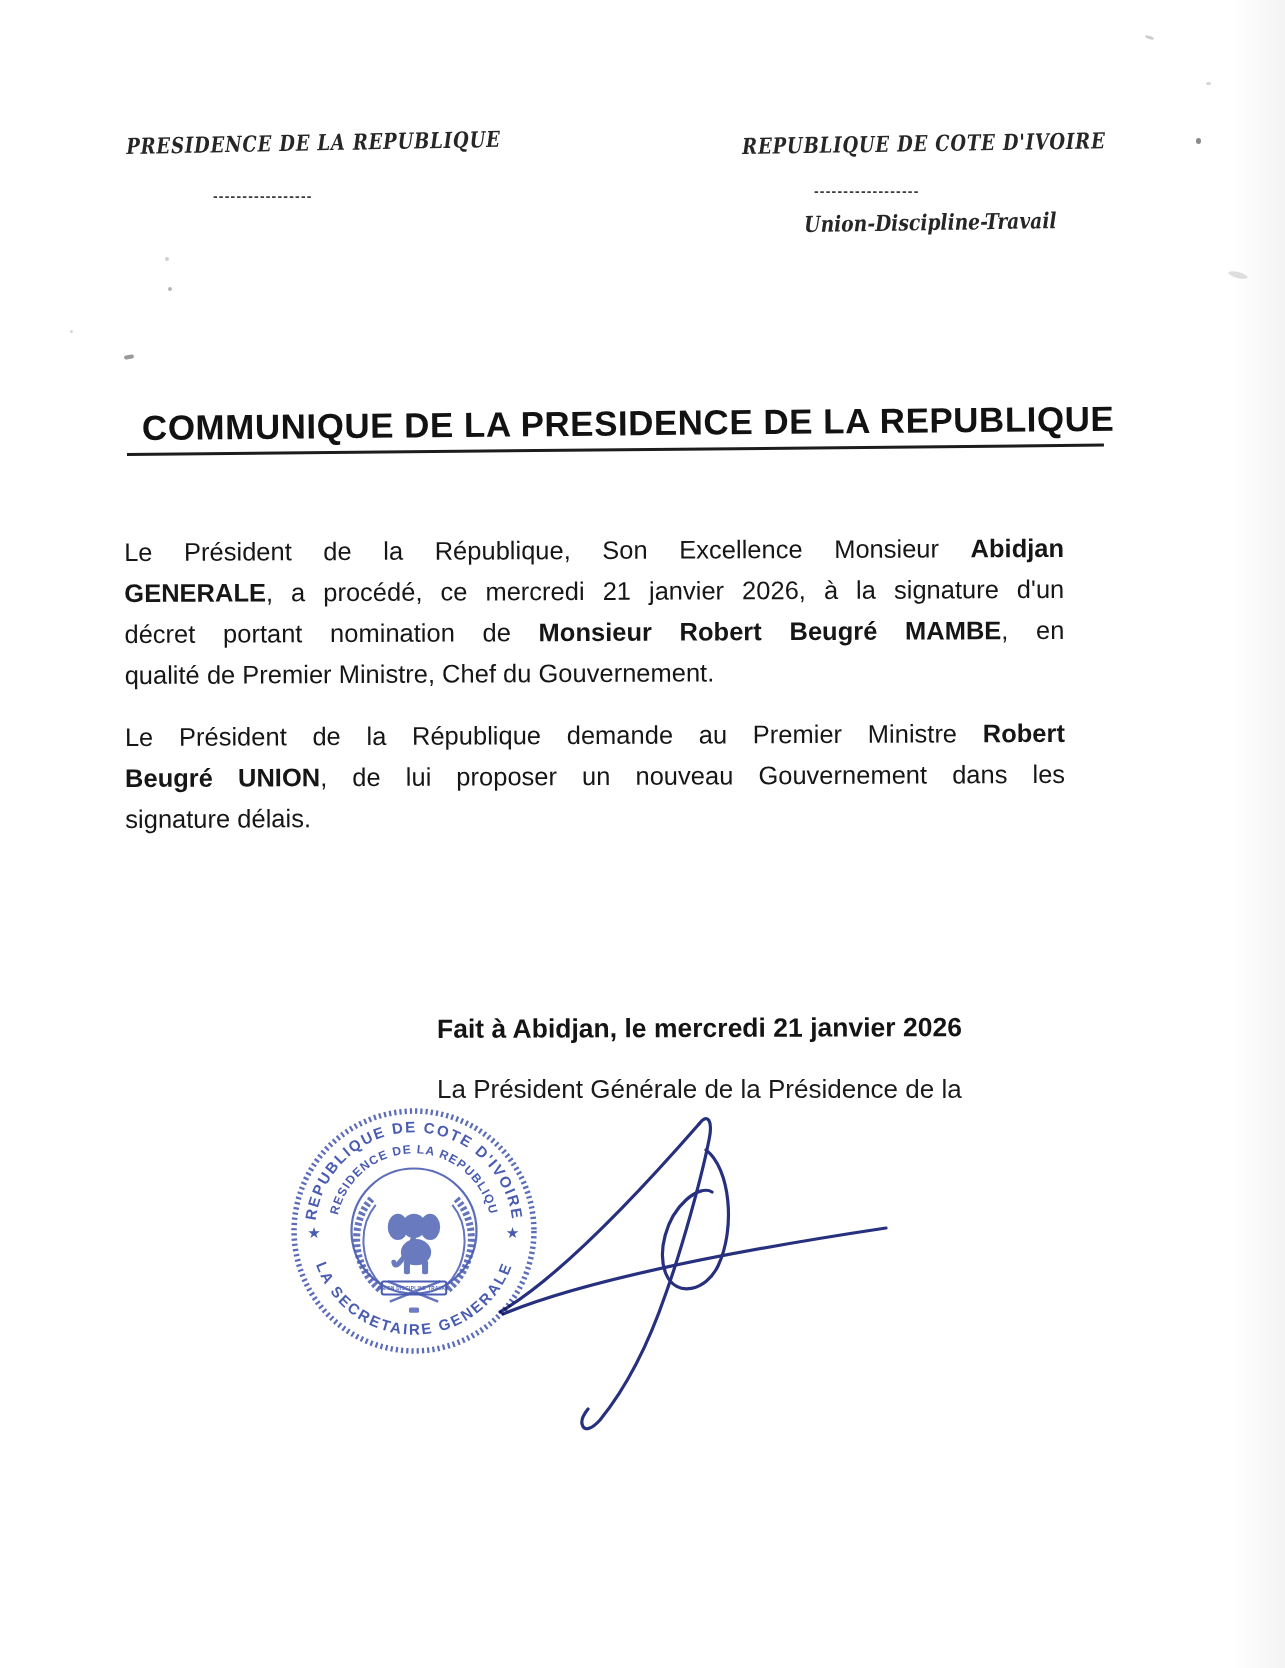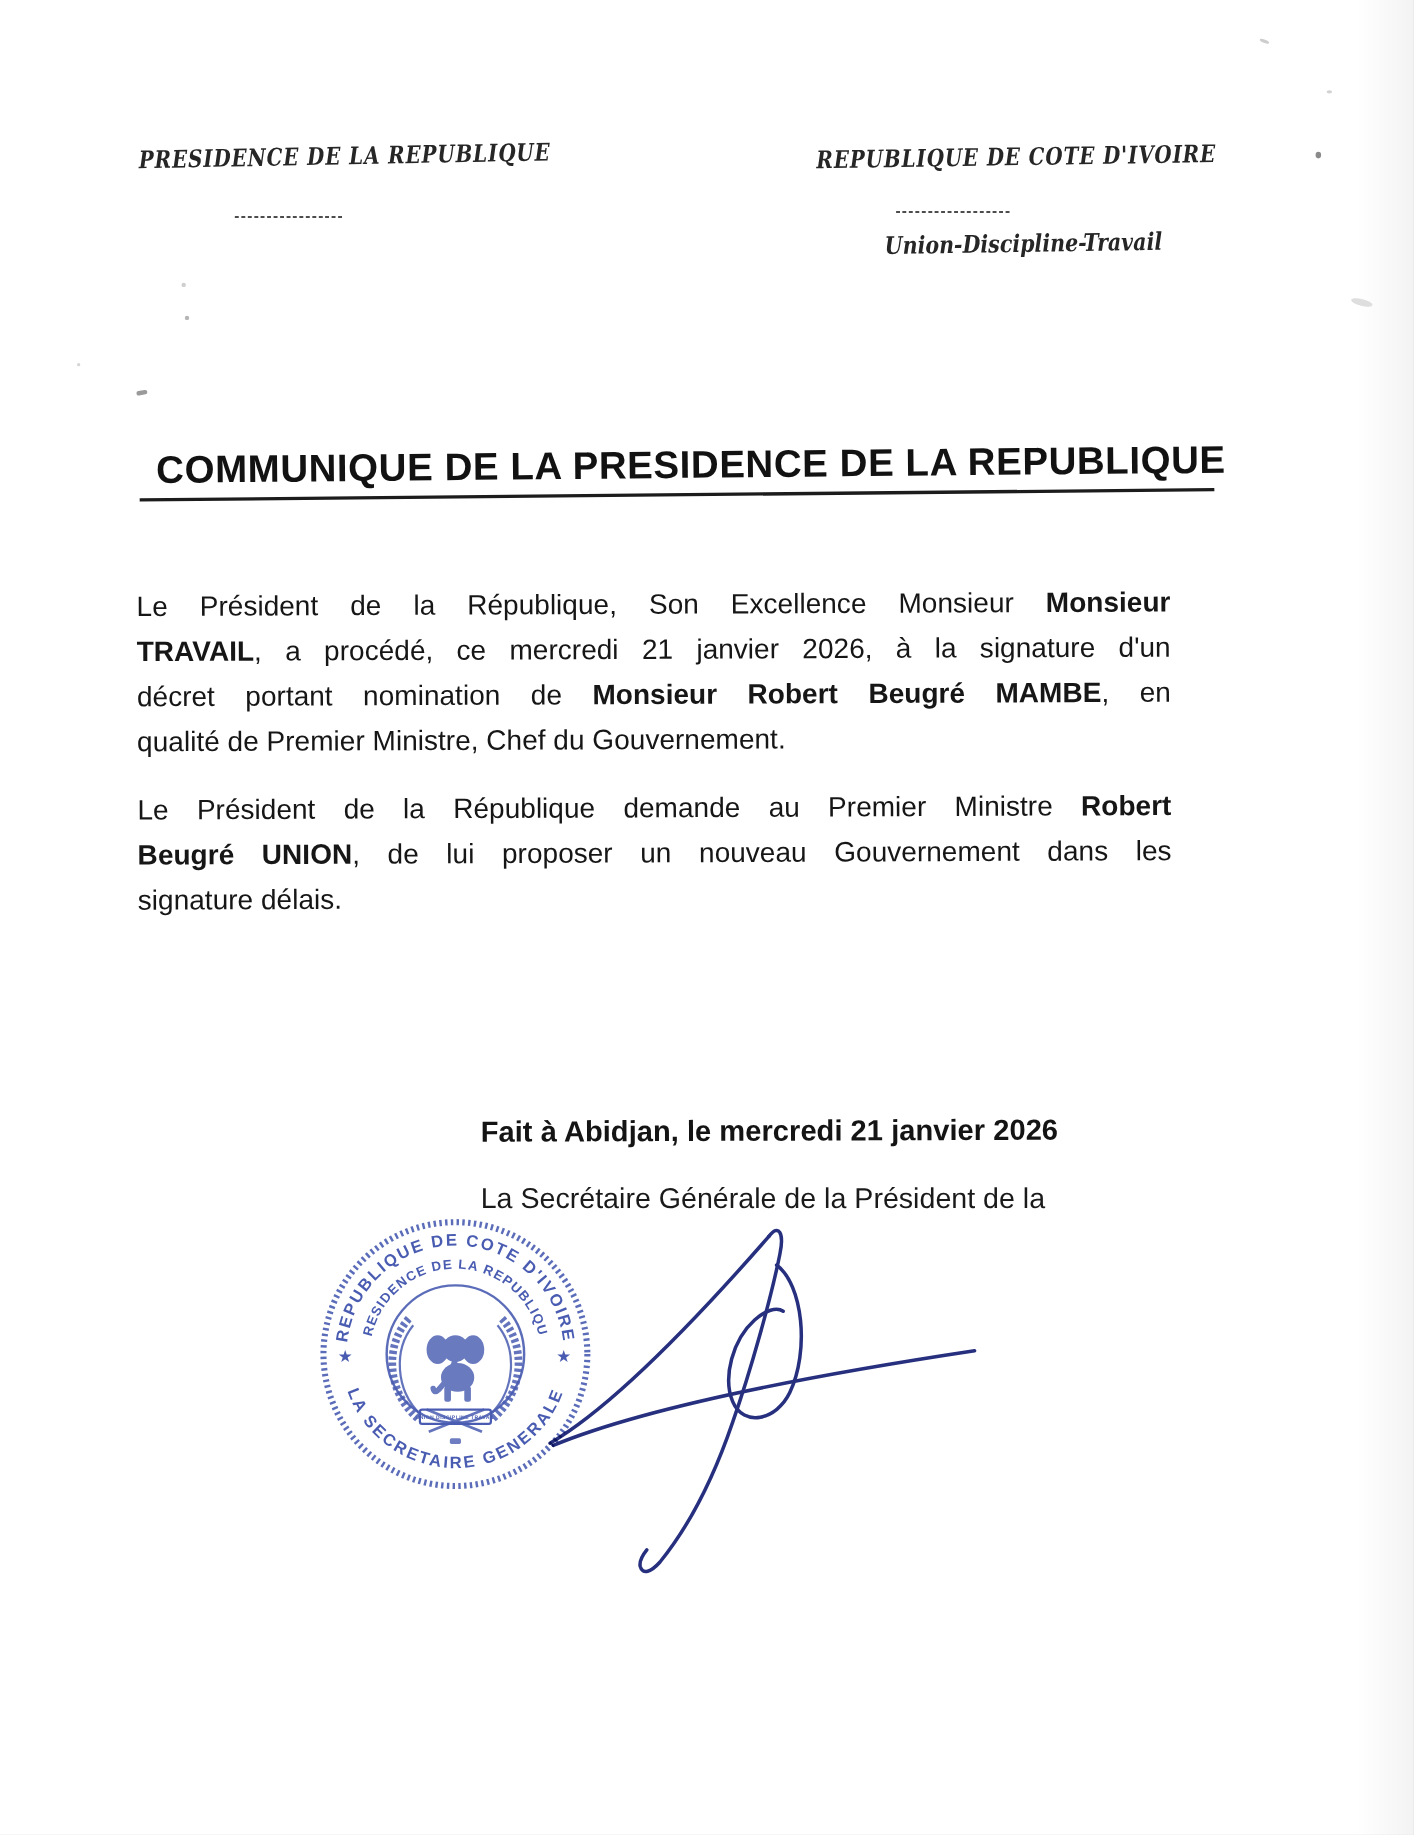--- a/index.html
+++ b/index.html
@@ -90,36 +90,36 @@
 
   <div class="hdr hdr-right">REPUBLIQUE DE COTE D'IVOIRE</div>
   <div class="dash dash-right">------------------</div>
   <div class="motto">Union-Discipline-Travail</div>
 
   <div class="title">COMMUNIQUE DE LA PRESIDENCE DE LA REPUBLIQUE</div>
   <div class="title-underline"></div>
 
   <div class="body">
     <div class="para">
-        <div class="jl"><span>Le Président de la République, Son Excellence Monsieur </span><b>Monsieur</b></div>
-        <div class="jl"><b>TRAVAIL</b><span>, a procédé, ce mercredi 21 janvier 2026, à la signature d'un</span></div>
+        <div class="jl"><span>Le Président de la République, Son Excellence Monsieur </span><b>Abidjan</b></div>
+        <div class="jl"><b>GENERALE</b><span>, a procédé, ce mercredi 21 janvier 2026, à la signature d'un</span></div>
         <div class="jl"><span>décret portant nomination de </span><b>Monsieur Robert Beugré MAMBE</b><span>, en</span></div>
         <div class="ll"><span>qualité de Premier Ministre, Chef du Gouvernement.</span></div>
       </div>
     <div class="para">
         <div class="jl"><span>Le Président de la République demande au Premier Ministre </span><b>Robert</b></div>
         <div class="jl"><b>Beugré UNION</b><span>, de lui proposer un nouveau Gouvernement dans les</span></div>
         <div class="ll"><span>signature délais.</span></div>
       </div>
   </div>
 
   <div class="dateline">Fait à Abidjan, le mercredi 21 janvier 2026</div>
 
   <div class="role">
-    <div>La Secrétaire Générale de la Président de la</div>
+    <div>La Président Générale de la Présidence de la</div>
   </div>
 
   <svg class="stamp" viewBox="0 0 252 252">
     <defs>
       <path id="arc-top" d="M 29,140 A 98,98 0 1 1 223,140" fill="none"></path>
       <path id="arc-bottom" d="M 24.6,143.9 A 103,103 0 0 0 227.4,143.9" fill="none"></path>
       <path id="arc-inner" d="M 51.6,106.1 A 77,77 0 0 1 200.4,106.1" fill="none"></path>
     </defs>
     <g fill="currentColor" stroke="currentColor">
 

